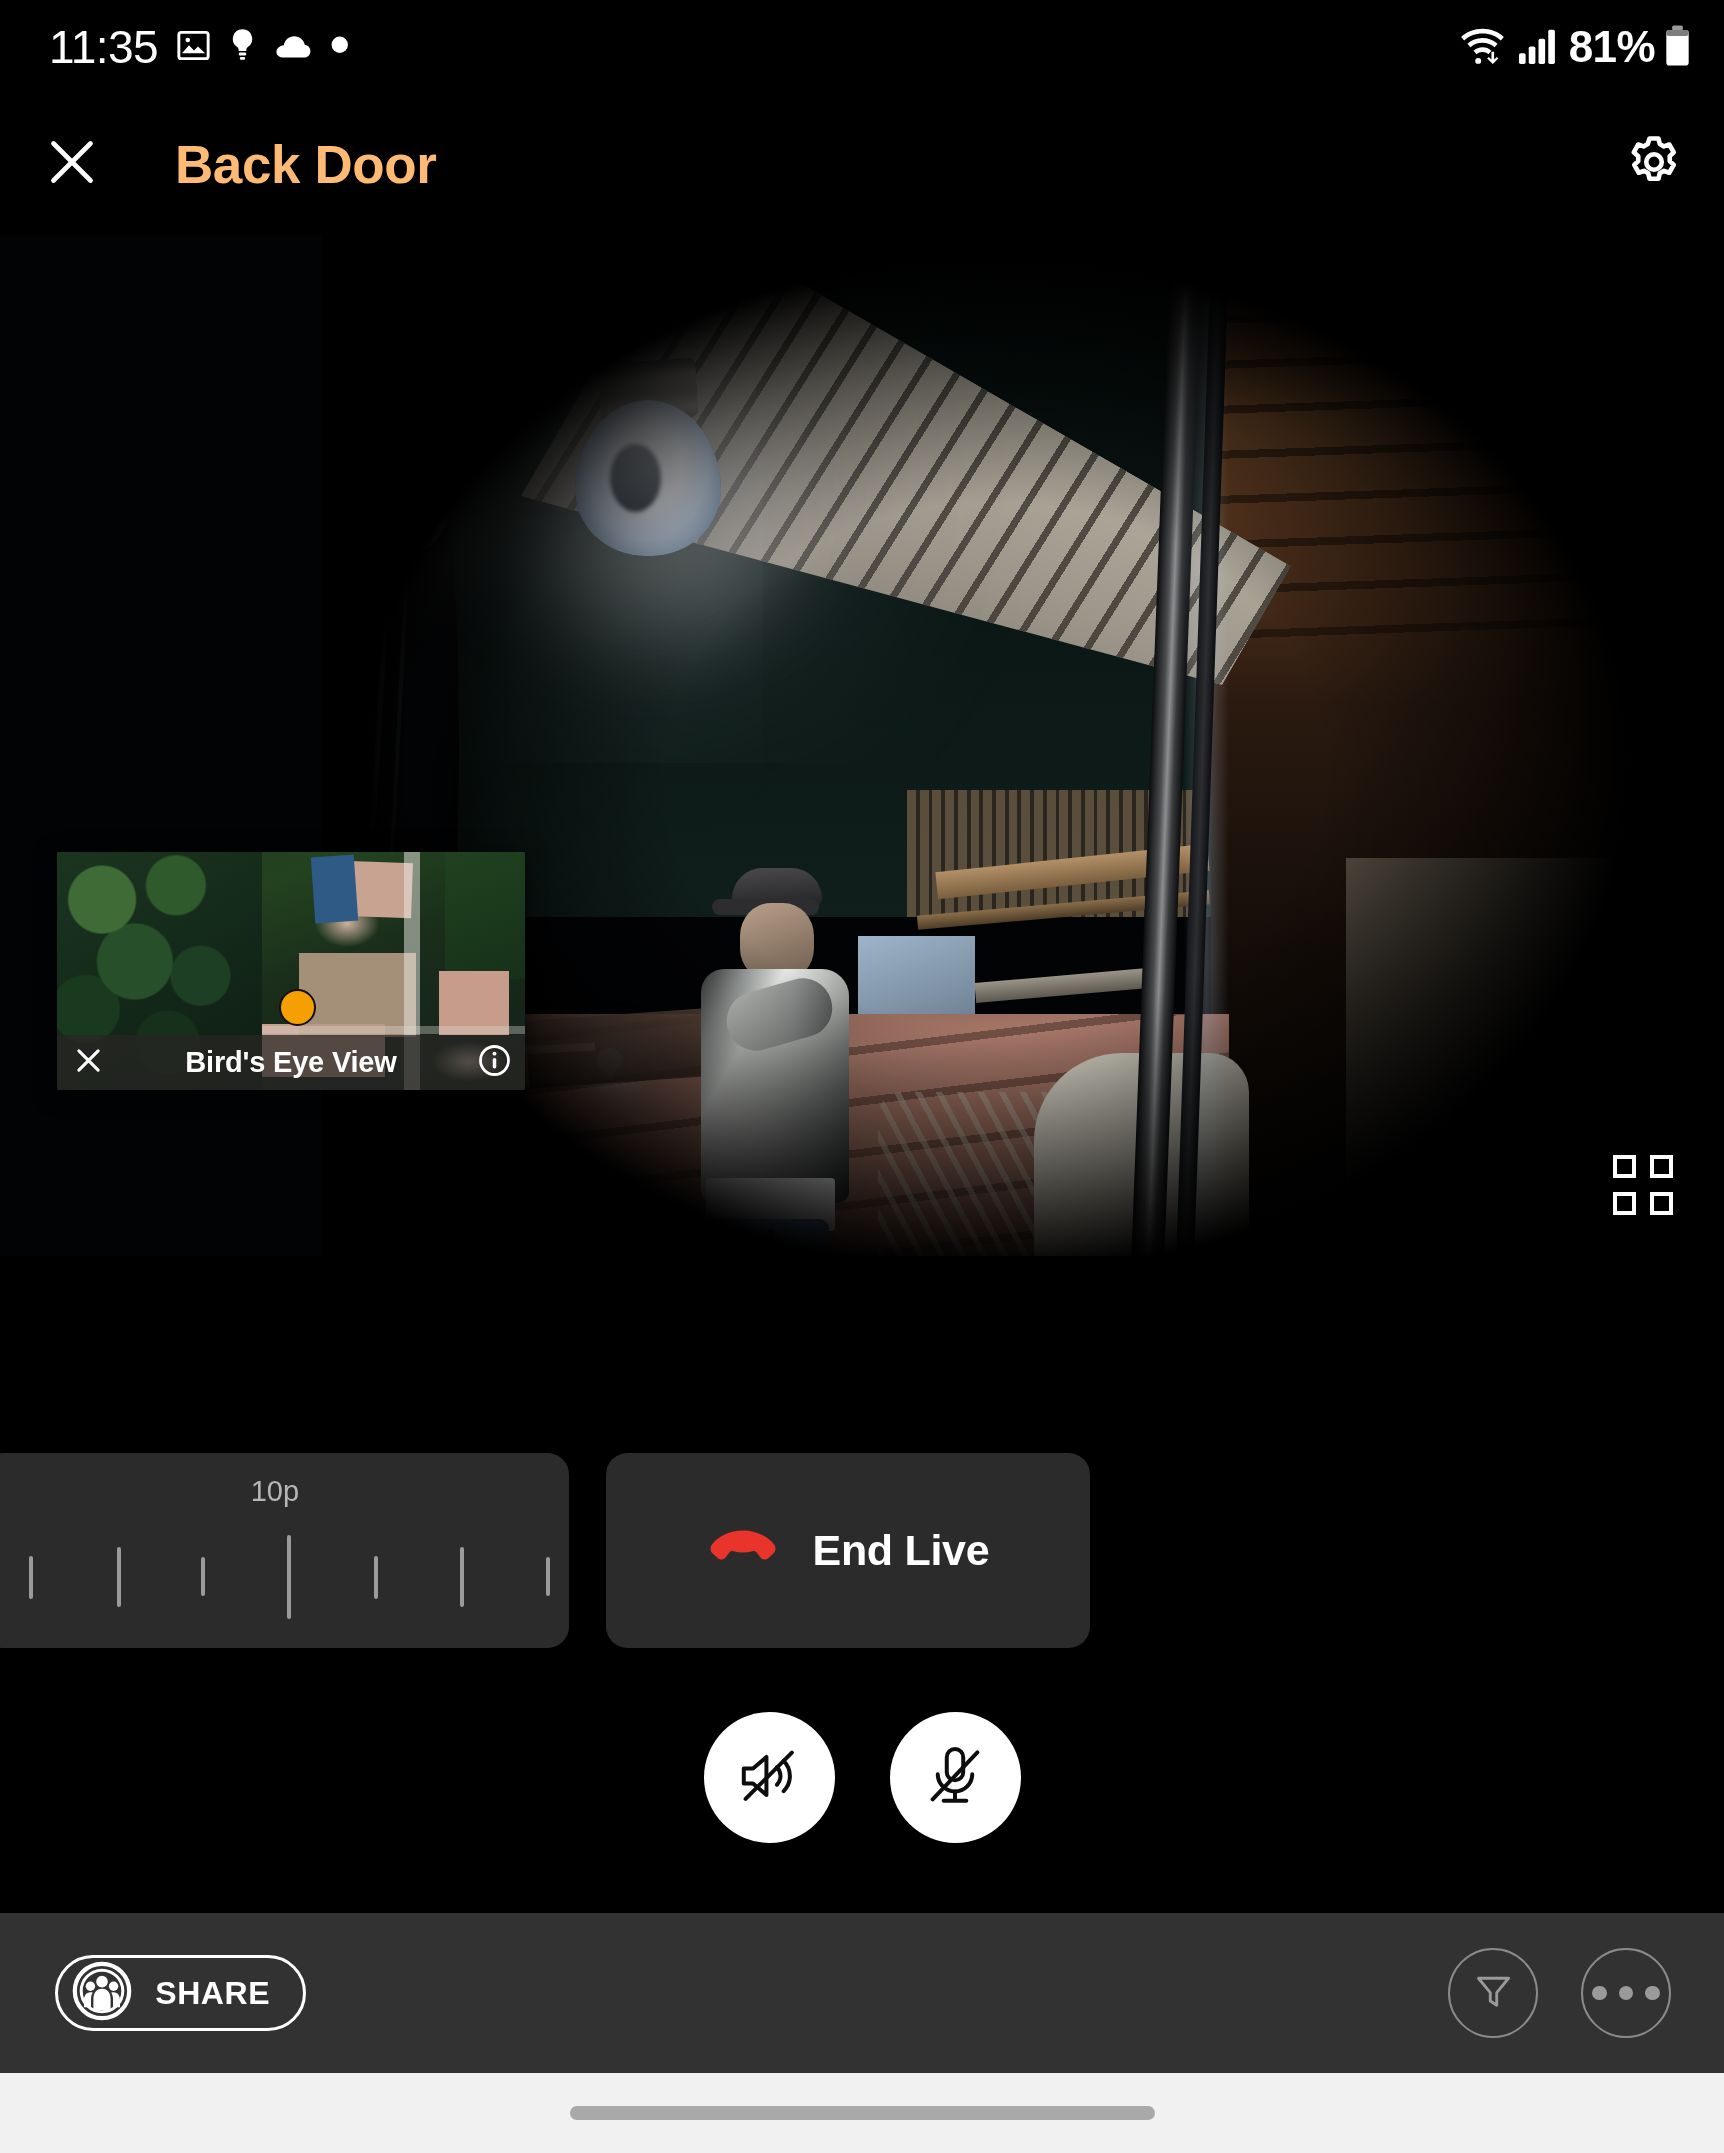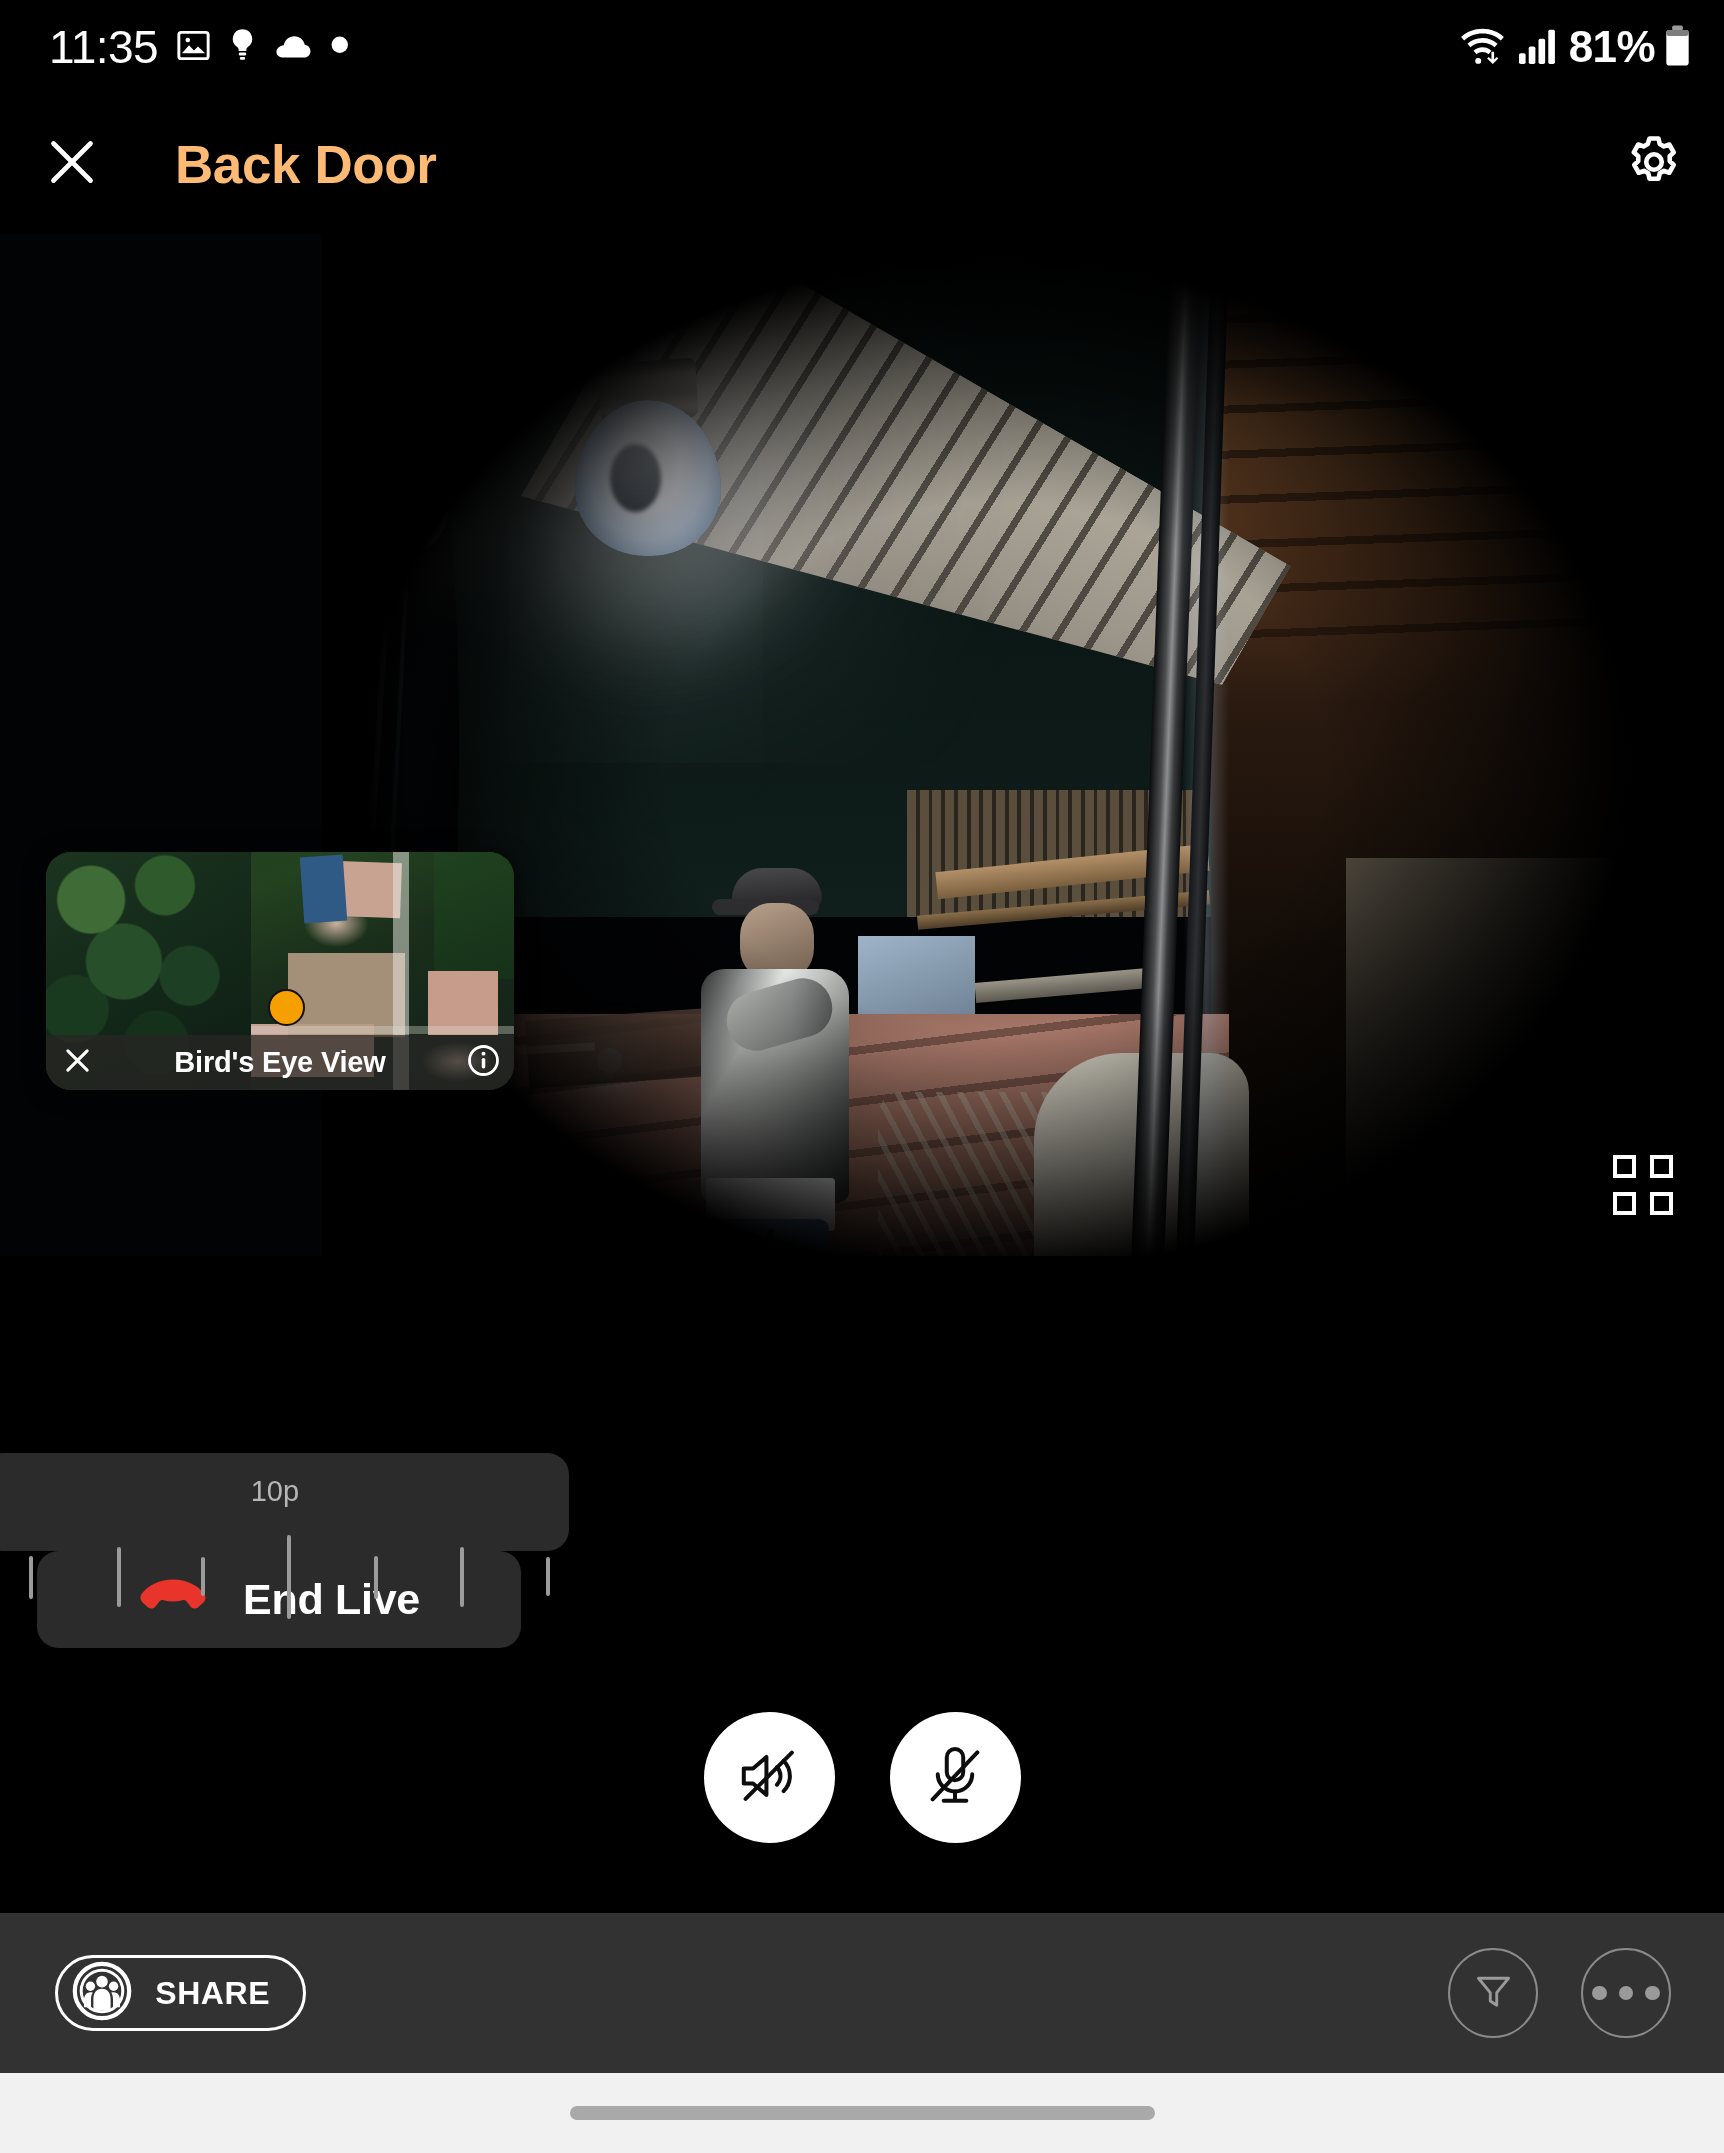--- a/index.html
+++ b/index.html
@@ -249,23 +249,23 @@
   .fs-btn i {
     position:absolute; width:23.4px; height:23.4px; border:4.9px solid #fff;
   }
   .fs-tl { top:0; left:0; border-right:none; border-bottom:none; }
   .fs-tr { top:0; right:0; border-left:none; border-bottom:none; }
   .fs-bl { bottom:0; left:0; border-right:none; border-top:none; }
   .fs-br { bottom:0; right:0; border-left:none; border-top:none; }
 
   
   .bev {
-    position:absolute; left:46px; top:852px;
+    position:absolute; left:57px; top:852px;
     width:468px; height:238px;
-    border-radius:25px; overflow:hidden;
+    border-radius:2px; overflow:hidden;
     box-shadow:0 3.9px 21.5px rgba(0,0,0,0.6);
   }
   .bev-map {
     position:absolute; inset:0;
     background:
       radial-gradient(ellipse 53px 29px at 88% 88%, #c8b3a0 0%, rgba(200,179,160,0) 70%),
       radial-gradient(ellipse 45px 33px at 62% 30%, #cbb0a0 0%, rgba(203,176,160,0) 72%),
       linear-gradient(160deg,#1e3a22 0%, #23431f 26%, #1a2e1b 52%, #122018 100%);
   }
   .bev-tree {
@@ -299,21 +299,21 @@
   .bev-close { width:62px; display:flex; align-items:center; justify-content:center; cursor:pointer; }
   .bev-label {
     flex:1; text-align:center; color:#fff;
     font-size:29px; font-weight:700; letter-spacing:-0.2px;
   }
   .bev-info { width:62px; display:flex; align-items:center; justify-content:center; cursor:pointer; }
 
   
   .ctrl-row {
     position:absolute; left:0; top:1453px; width:1724px; height:195px;
-    display:flex; align-items:flex-start;flex-direction:column;
+    display:flex; align-items:flex-start;
   }
   .timeline {
     position:relative;
     width:587px; height:195px;
     background:#2b2b2b;
     border-radius:21.5px;
     margin-left:-17.6px;
     cursor:pointer;
   }
   .tl-label {

